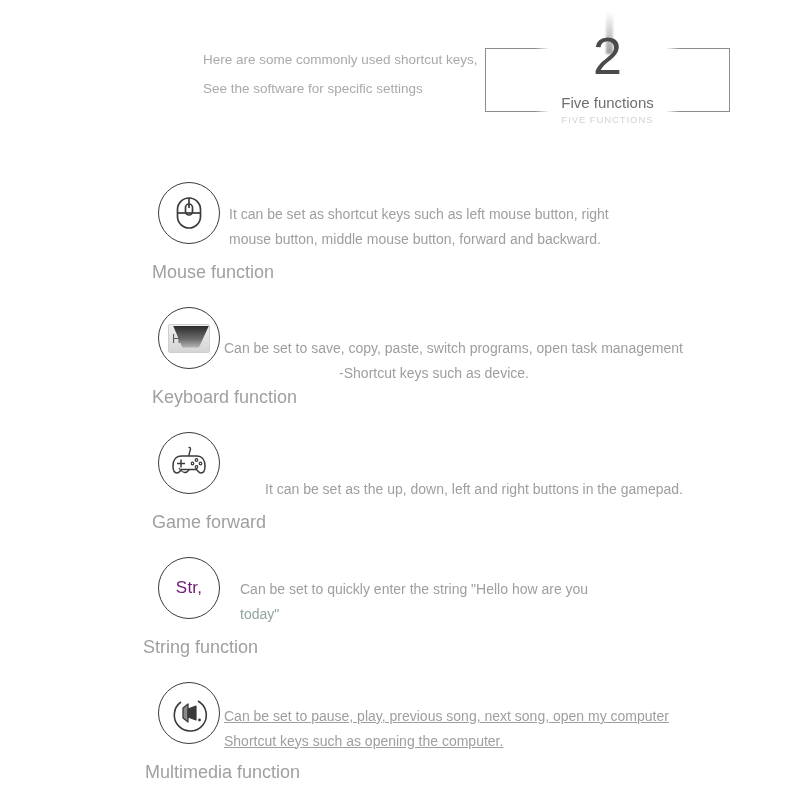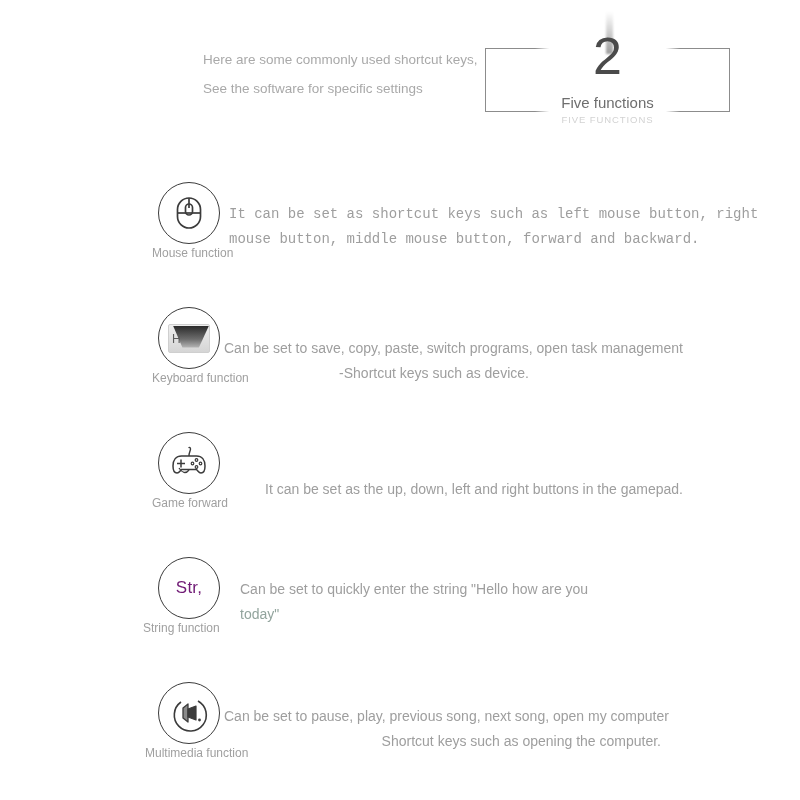--- a/index.html
+++ b/index.html
@@ -145,23 +145,23 @@
   .icon-circle svg { display: block; }
   .icon-text {
     font-size: 17px;
     color: #701a75;
     font-family: "Liberation Sans", sans-serif;
     letter-spacing: 0.2px;
   }
 
   .row-label {
     position: absolute;
-    top: 64px;
+    top: 80px;
     color: #a0a0a0;
-    font-size: 12px;
+    font-size: 18px;
     white-space: nowrap;
   }
 
   .row-desc {
     position: absolute;
     color: #9e9e9e;
     font-size: 14px;
     line-height: 24.5px;
   }
   .desc-line { white-space: nowrap; }
@@ -173,25 +173,25 @@
   #row-game       { top: 432px; }
   #row-string     { top: 557px; }
   #row-multimedia { top: 682px; }
 
   #row-mouse .row-label      { left: 152px; }
   #row-keyboard .row-label   { left: 152px; }
   #row-game .row-label       { left: 152px; }
   #row-string .row-label     { left: 143px; }
   #row-multimedia .row-label { left: 145px; }
 
-  #desc-mouse      { left: 229px; top: 20px; width: 450px; font-family: Liberation Mono, monospace; }
+  #desc-mouse      { left: 229px; top: 20px; width: 450px; }
   #desc-keyboard   { left: 224px; top: 21px; width: 420px; text-align: center; margin-top: 8px; }
   #desc-game       { left: 265px; top: 45px; width: 390px; }
   #desc-string     { left: 240px; top: 20px; width: 385px; text-align: left; }
-  #desc-multimedia { left: 224px; top: 22px; width: 437px; text-align: right; }
+  #desc-multimedia { left: 224px; top: 22px; width: 437px; text-align: left; text-decoration: underline; }
 
   
   .keycap {
     position: relative;
     width: 42px;
     height: 29px;
     border-radius: 2px;
     background: linear-gradient(to bottom, #efefef, #d5d5d5);
     border: 1px solid #cfcfcf;
     box-sizing: border-box;

